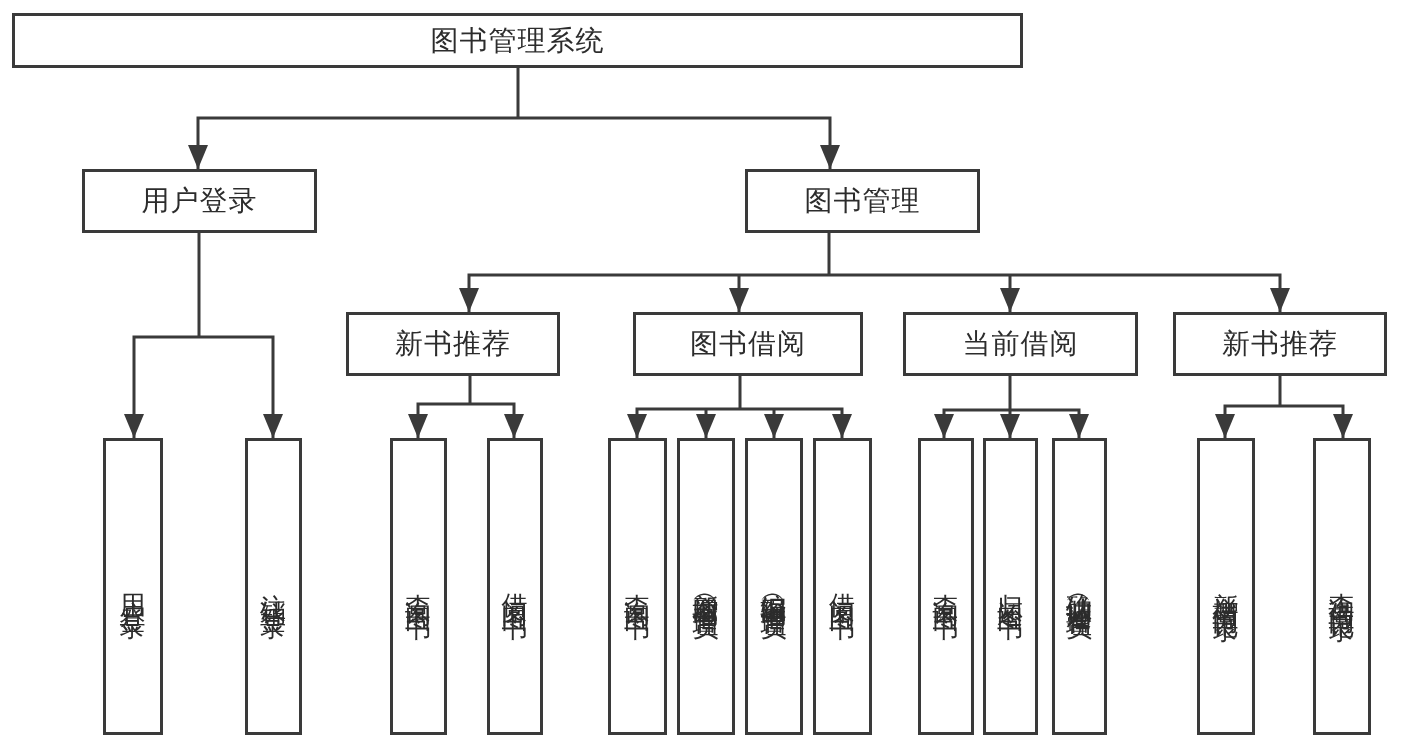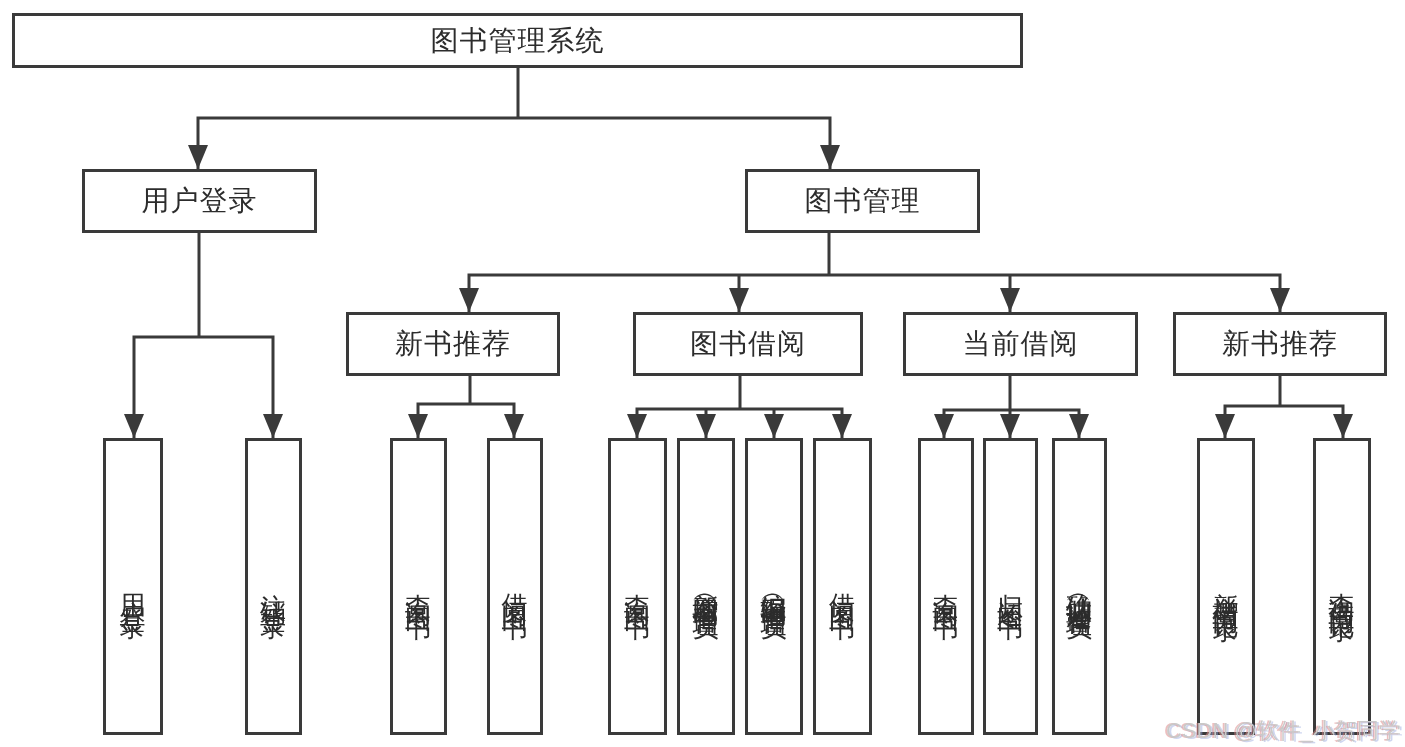--- a/index.html
+++ b/index.html
@@ -165,15 +165,14 @@
     <span class="v-label sp3">确认归还（管理员）</span>
   </div>
 
   <div class="node leaf" style="left:1197px; top:438px; width:58px; height:297px;">
     <span class="v-label sp5">新增借阅记录</span>
   </div>
   <div class="node leaf" style="left:1313px; top:438px; width:58px; height:297px;">
     <span class="v-label sp5">查询借阅记录</span>
   </div>
 
-  <div id="watermark">CSDN @软件_小贺同学</div>
 
 </div>
 
 </body></html>

